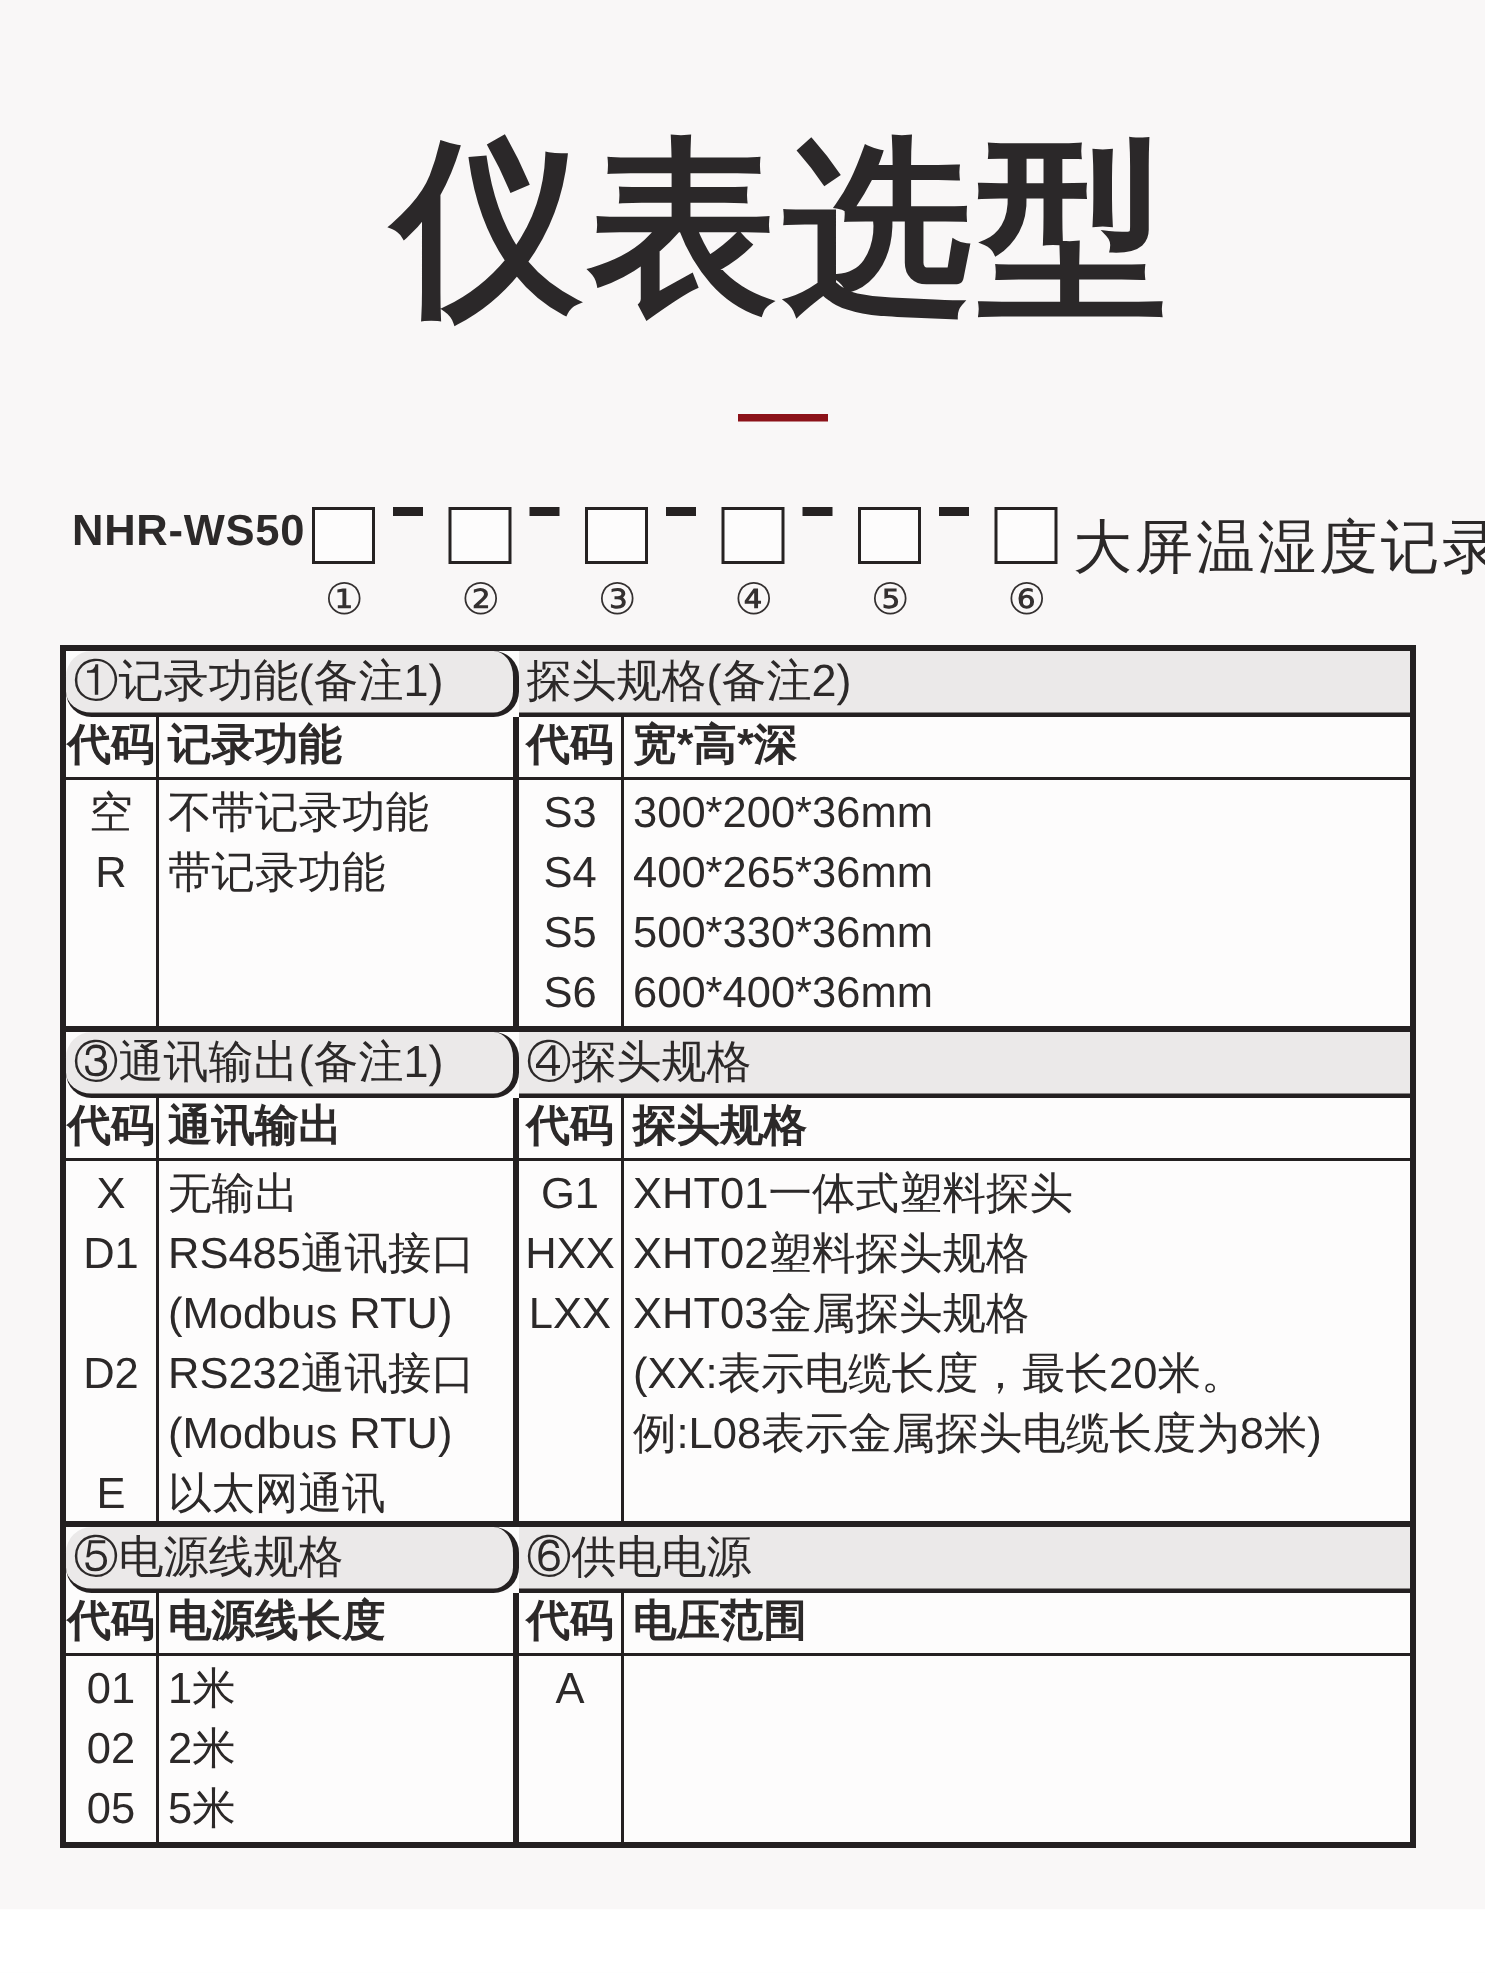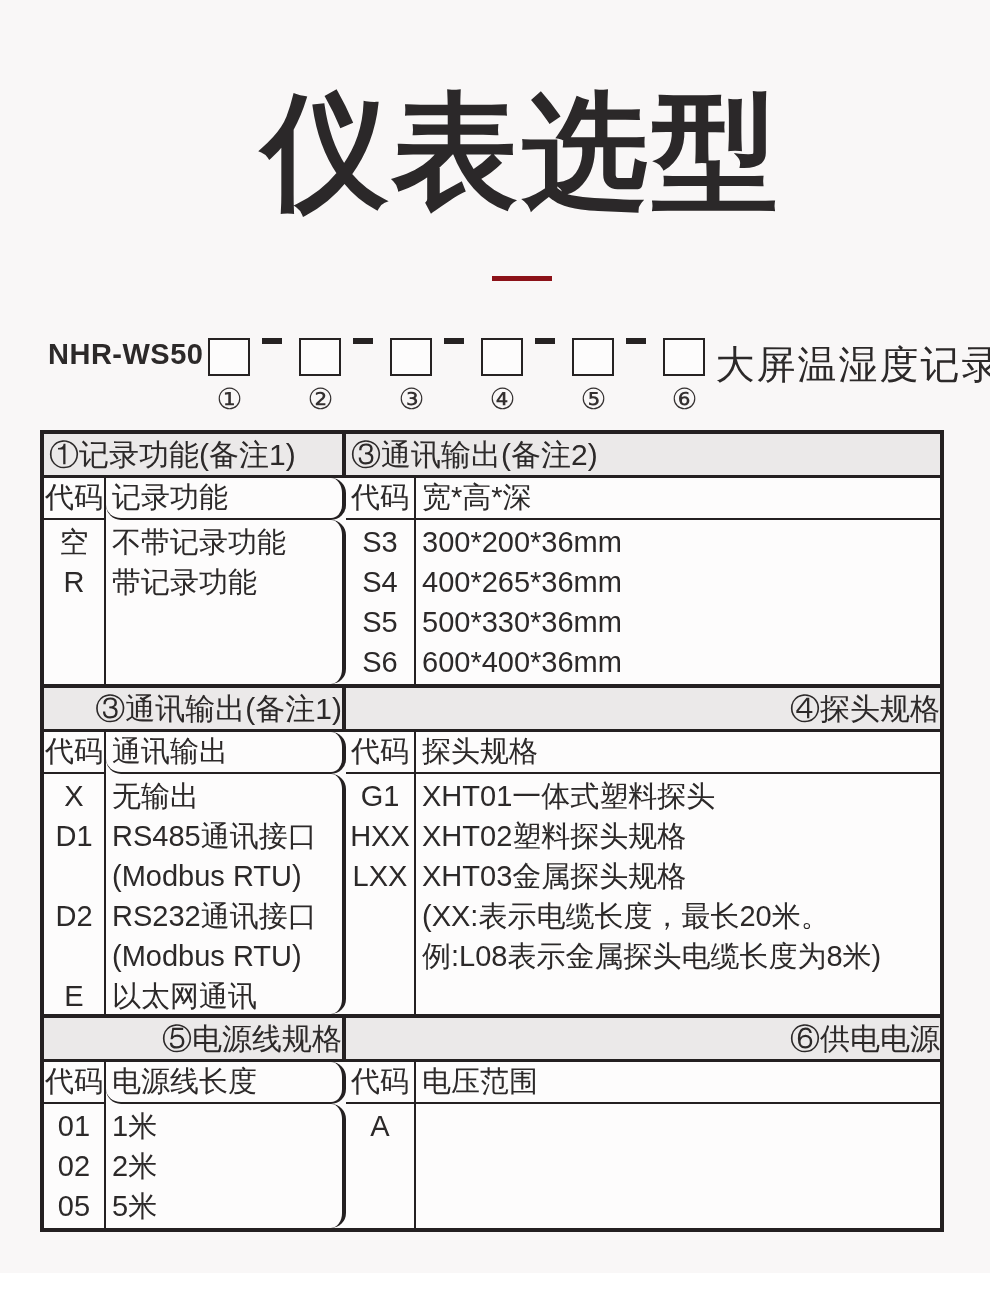--- a/index.html
+++ b/index.html
@@ -56,39 +56,39 @@
   
   .sel-table{
     position:absolute;left:40px;top:430px;
     width:904px;height:802px;
     box-sizing:border-box;
     border:4px solid #242021;
     background:#fdfcfc;
   }
   .sel-table *{box-sizing:border-box;}
   .band-hdr{display:grid;grid-template-columns:302px 1fr;}
-  .band-hdr.bt{border-top:4px solid #242021;text-align:right;}
+  .band-hdr.bt{border-top:4px solid #242021;}
   .hcell{
     background:#ebe9e9;
     border-bottom:3px solid #242021;
     height:44px;line-height:41px;
     font-size:30px;font-weight:500;
     padding-left:5px;
     white-space:nowrap;overflow:hidden;
   }
-  .hcell.hleft{border-right:4px solid #242021;}
+  .hcell.hleft{border-right:4px solid #242021;border-radius:17px;}
   .band-sub,.band-body{display:grid;grid-template-columns:62px 240px 70px 1fr;}
   .scell{
     border-bottom:2px solid #242021;
     height:42px;line-height:39px;
-    font-size:29px;font-weight:400;
+    font-size:29px;font-weight:700;
     white-space:nowrap;overflow:hidden;
   }
   .v2{border-right:2px solid #242021;}
-  .v4{border-right:4px solid #242021;border-radius:15px;}
+  .v4{border-right:4px solid #242021;}
   .code{text-align:center;}
   .desc{padding-left:6px;}
   .bcell{
     font-size:29px;font-weight:500;
     line-height:40px;padding-top:2px;
     white-space:pre-line;overflow:hidden;
   }
   .h164{height:164px;}
   .h240{height:240px;}
   .h124{height:124px;}
@@ -126,21 +126,21 @@
     <span class="mbox">
         <span class="mnum">⑥</span>
       </span>
     <span class="model-suffix">大屏温湿度记录仪</span>
   </div>
 
   <div class="sel-table">
 
     <div class="band-hdr">
       <div class="hcell hleft">①记录功能(备注1)</div>
-      <div class="hcell">③通讯输出(备注2)</div>
+      <div class="hcell">探头规格(备注2)</div>
     </div>
     <div class="band-sub">
       <div class="scell code v2">代码</div>
       <div class="scell desc v4">记录功能</div>
       <div class="scell code v2">代码</div>
       <div class="scell desc">宽*高*深</div>
     </div>
     <div class="band-body">
       <div class="bcell code v2 h164">空
 R</div>

